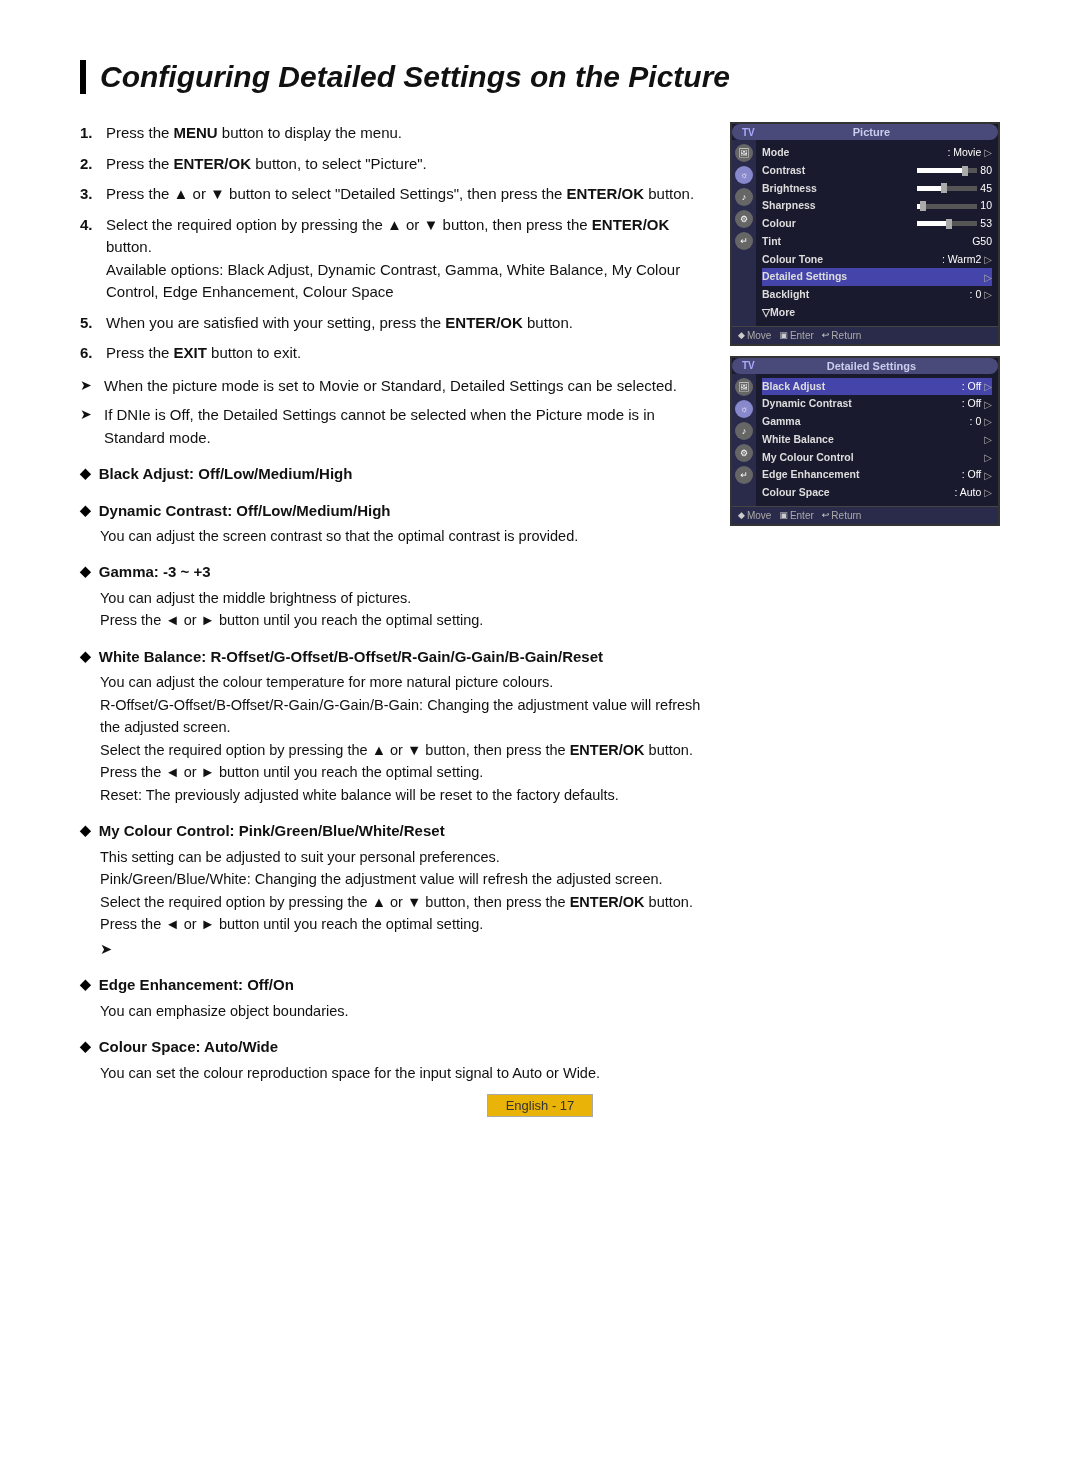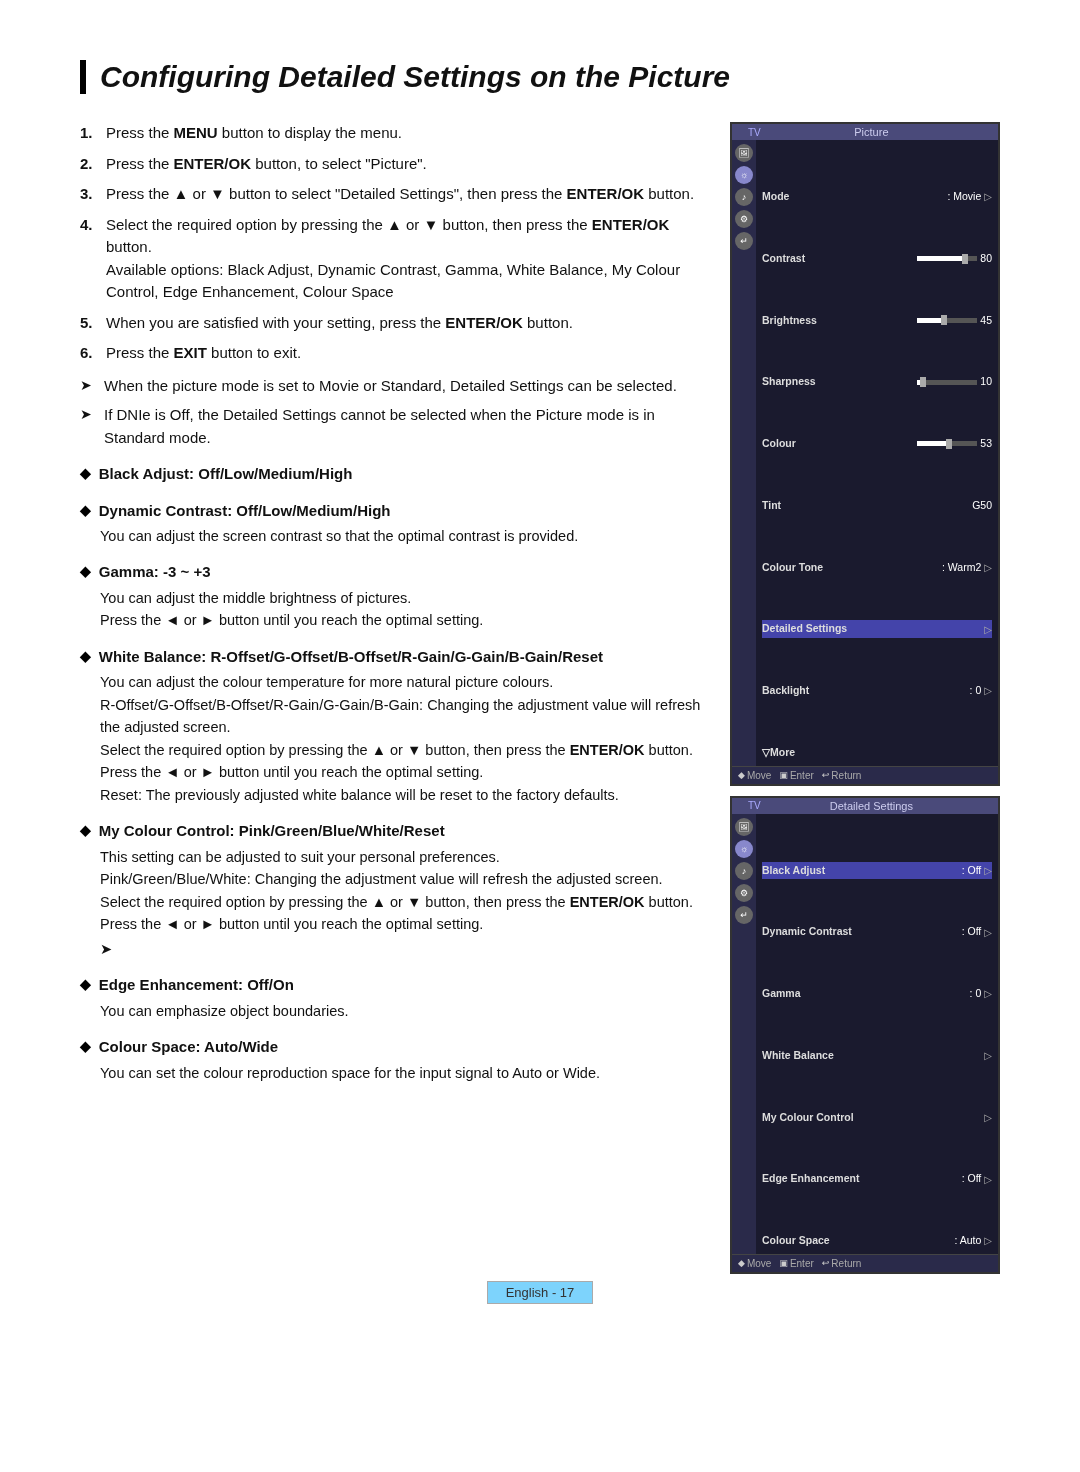--- a/index.html
+++ b/index.html
@@ -116,26 +116,27 @@
       background: #1a1a2e;
       color: #fff;
       font-size: 11px;
       padding: 0;
       overflow: hidden;
     }
     .tv-titlebar {
       background: #4a4a7a;
       color: #fff;
       text-align: center;
-      font-weight: normal;
+      font-weight: bold;
       font-size: 11px;
-      padding: 2px 16px;
+      padding: 2px 10px;
       display: flex;
       justify-content: space-between;
       align-items: center;
+      border-radius: 8px;
     }
     .tv-titlebar-label {
       flex: 1;
       text-align: center;
       color: #cce;
     }
     .tv-icon-col {
       display: flex;
       flex-direction: column;
       align-items: center;
@@ -165,21 +166,20 @@
       flex: 1;
       padding: 4px 6px;
     }
     .tv-row {
       display: flex;
       justify-content: space-between;
       align-items: center;
       padding: 1px 0;
       font-size: 11px;
       line-height: 1.5;
-      margin-top: 44px;
     }
     .tv-row.highlighted {
       background: #4444aa;
     }
     .tv-row-label {
       color: #ddd;
       font-weight: bold;
       font-size: 10.5px;
     }
     .tv-row-value {
@@ -235,21 +235,21 @@
 
     
     .page-footer {
       position: absolute;
       bottom: 30px;
       left: 0; right: 0;
       text-align: center;
     }
     .page-footer-badge {
       display: inline-block;
-      background: #7dd3fc;
+      background: #eab308;
       border: 1px solid #aaa;
       padding: 3px 18px;
       font-size: 13px;
       color: #333;
     }
   </style>
 </head>
 <body>
 
 <div class="page-wrapper">

